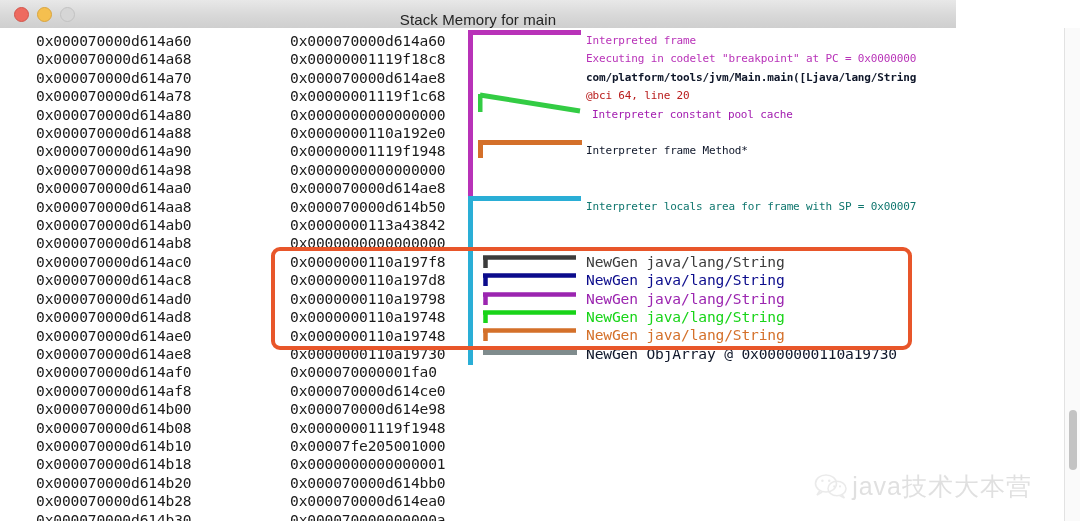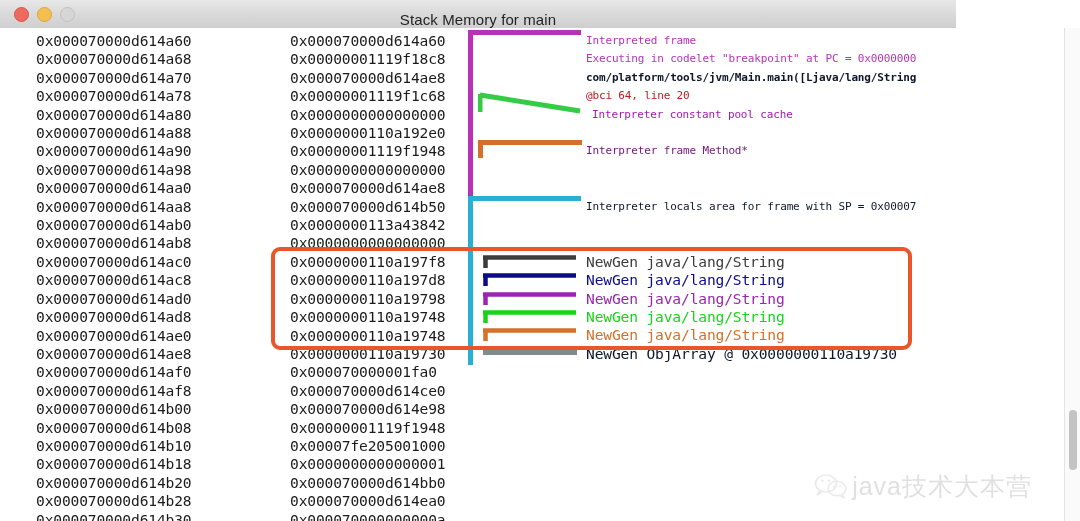--- a/index.html
+++ b/index.html
@@ -159,22 +159,22 @@
         <div class="seg" style="left: 478px; top: 112.4px; width: 104px; height: 5px; background: rgb(212, 112, 42);"></div>
         <div class="seg" style="left: 468px; top: 167.6px; width: 5px; height: 169.6px; background: rgb(42, 174, 214);"></div>
         <div class="seg" style="left: 468px; top: 167.6px; width: 113px; height: 5px; background: rgb(42, 174, 214);"></div>
       </div>
     <div id="annotations">
         <div class="ann" style="left: 586px; top: 4px; color: rgb(184, 50, 184);">Interpreted frame</div>
         <div class="ann" style="left: 586px; top: 22.4px; color: rgb(184, 50, 184);">Executing in codelet "breakpoint" at PC = 0x0000000</div>
         <div class="ann" style="left: 586px; top: 40.8px; color: #0f172a; font-weight: bold;">com/platform/tools/jvm/Main.main([Ljava/lang/String</div>
         <div class="ann" style="left: 586px; top: 59.2px; color: #b91c1c;">@bci 64, line 20</div>
         <div class="ann" style="left: 586px; top: 77.6px; color: #a21caf; margin-left: 6px;">Interpreter constant pool cache</div>
-        <div class="ann" style="left: 586px; top: 114.4px; color: #701a75;">Interpreter frame Method*</div>
-        <div class="ann" style="left: 586px; top: 169.6px; color: #0f172a;">Interpreter locals area for frame with SP = 0x00007</div>
+        <div class="ann" style="left: 586px; top: 114.4px; color: #0f172a;">Interpreter frame Method*</div>
+        <div class="ann" style="left: 586px; top: 169.6px; color: #0f766e;">Interpreter locals area for frame with SP = 0x00007</div>
       </div>
     <div id="newgen">
         <div class="ng-row" style="top: 224.8px;">
           <div class="ng-bar" style="top: 1px; width: 94px; height: 14px;"><svg width="94" height="14">
               <path d="M2.5 1 L2.5 13 M0 2.5 L93 2.5" stroke="#3c3c3c" stroke-width="4.5" fill="none"></path>
             </svg></div>
           <div class="ng-text" style="color: rgb(60, 60, 60);">NewGen java/lang/String</div>
         </div>
         <div class="ng-row" style="top: 243.2px;">
           <div class="ng-bar" style="top: 1px; width: 94px; height: 14px;"><svg width="94" height="14">

